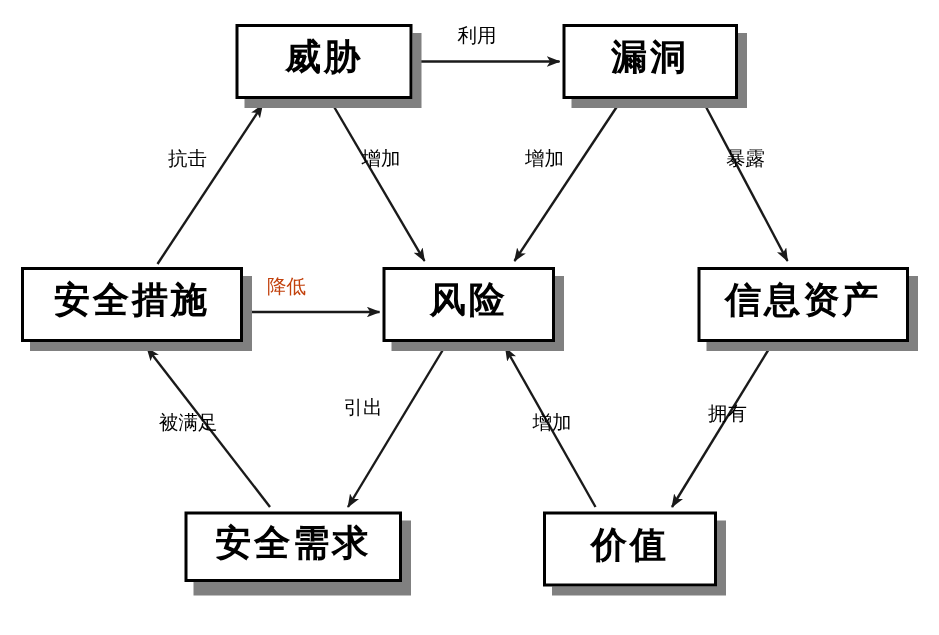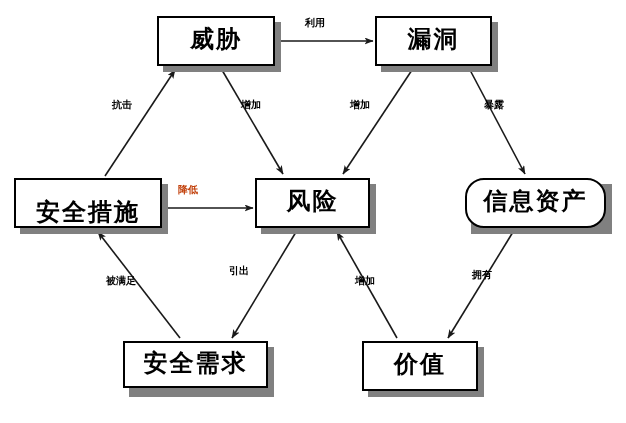--- a/index.html
+++ b/index.html
@@ -46,22 +46,22 @@
     font-weight: bold;
     color: #000000;
     letter-spacing: 2px;
     line-height: 1;
     white-space: nowrap;
     user-select: none;
   }
   .edge-label {
     position: absolute;
     font-family: "DejaVu Sans", "Liberation Sans", sans-serif;
-    font-size: 10px;
-    font-weight: bold;
+    font-size: 13px;
+    font-weight: normal;
     color: #000000;
     white-space: nowrap;
     line-height: 1;
     z-index: 8;
     user-select: none;
   }
 </style>
 </head>
 <body>
 
@@ -90,29 +90,29 @@
   <div id="node-layer">
       <div class="node-shadow" style="left: 163px; top: 22px; width: 118px; height: 50px; background: rgb(128, 128, 128);"></div>
       <div class="node" style="left: 157px; top: 16px; width: 118px; height: 50px; background: rgb(255, 255, 255); border-color: rgb(0, 0, 0);">
         <span class="node-label" style="color: rgb(0, 0, 0);">威胁</span>
       </div>
       <div class="node-shadow" style="left: 381px; top: 22px; width: 117px; height: 50px; background: rgb(128, 128, 128);"></div>
       <div class="node" style="left: 375px; top: 16px; width: 117px; height: 50px; background: rgb(255, 255, 255); border-color: rgb(0, 0, 0);">
         <span class="node-label" style="color: rgb(0, 0, 0);">漏洞</span>
       </div>
       <div class="node-shadow" style="left: 20px; top: 184px; width: 148px; height: 50px; background: rgb(128, 128, 128);"></div>
-      <div class="node" style="left: 14px; top: 178px; width: 148px; height: 50px; background: rgb(255, 255, 255); border-color: rgb(0, 0, 0); align-items: flex-end;">
+      <div class="node" style="left: 14px; top: 178px; width: 148px; height: 50px; background: rgb(255, 255, 255); border-color: rgb(0, 0, 0);">
         <span class="node-label" style="color: rgb(0, 0, 0);">安全措施</span>
       </div>
       <div class="node-shadow" style="left: 261px; top: 184px; width: 115px; height: 50px; background: rgb(128, 128, 128);"></div>
       <div class="node" style="left: 255px; top: 178px; width: 115px; height: 50px; background: rgb(255, 255, 255); border-color: rgb(0, 0, 0);">
         <span class="node-label" style="color: #000000;">风险</span>
       </div>
       <div class="node-shadow" style="left: 471px; top: 184px; width: 141px; height: 50px; background: rgb(128, 128, 128);"></div>
-      <div class="node" style="left: 465px; top: 178px; width: 141px; height: 50px; background: rgb(255, 255, 255); border-color: rgb(0, 0, 0); border-radius: 19px;">
+      <div class="node" style="left: 465px; top: 178px; width: 141px; height: 50px; background: rgb(255, 255, 255); border-color: rgb(0, 0, 0);">
         <span class="node-label" style="color: rgb(0, 0, 0);">信息资产</span>
       </div>
       <div class="node-shadow" style="left: 129px; top: 347px; width: 145px; height: 50px; background: rgb(128, 128, 128);"></div>
       <div class="node" style="left: 123px; top: 341px; width: 145px; height: 47px; background: rgb(255, 255, 255); border-color: rgb(0, 0, 0);">
         <span class="node-label" style="color: rgb(0, 0, 0);">安全需求</span>
       </div>
       <div class="node-shadow" style="left: 368px; top: 347px; width: 116px; height: 50px; background: rgb(128, 128, 128);"></div>
       <div class="node" style="left: 362px; top: 341px; width: 116px; height: 50px; background: rgb(255, 255, 255); border-color: rgb(0, 0, 0);">
         <span class="node-label" style="color: rgb(0, 0, 0);">价值</span>
       </div>

